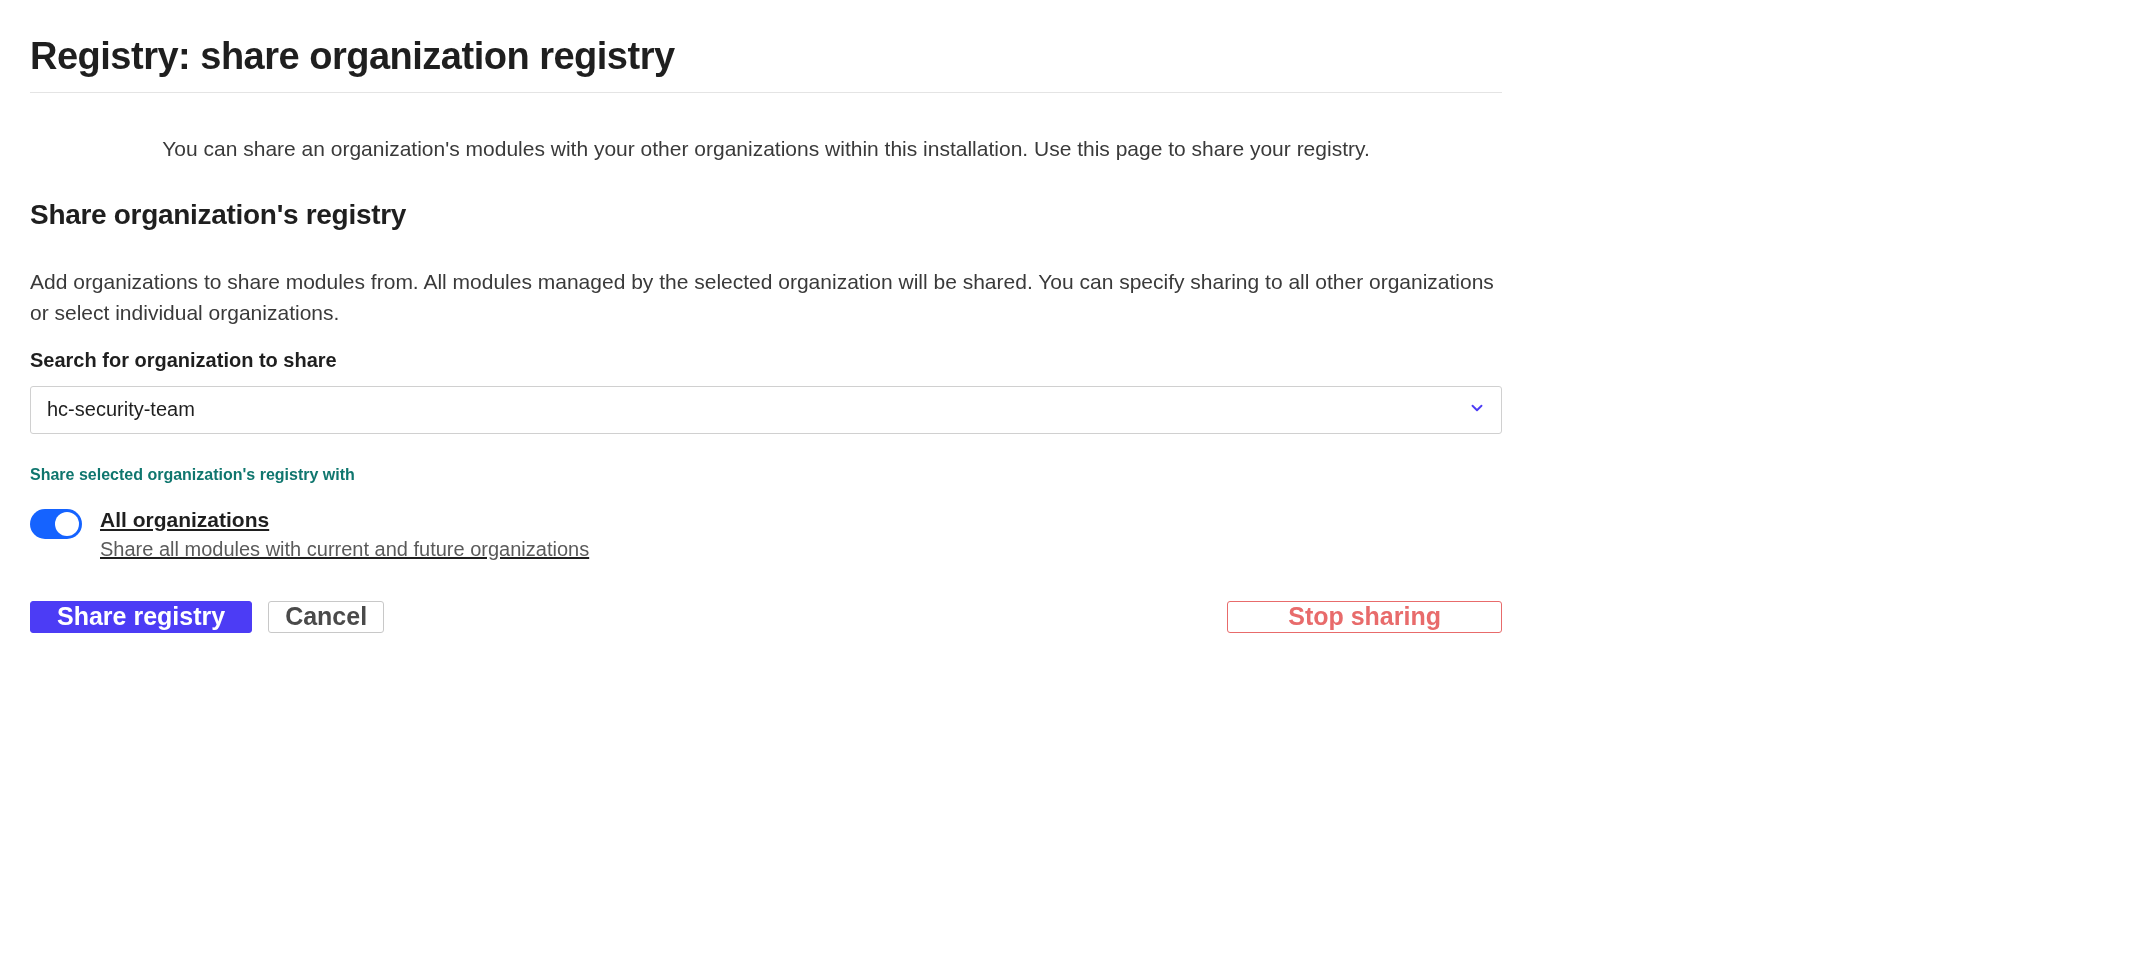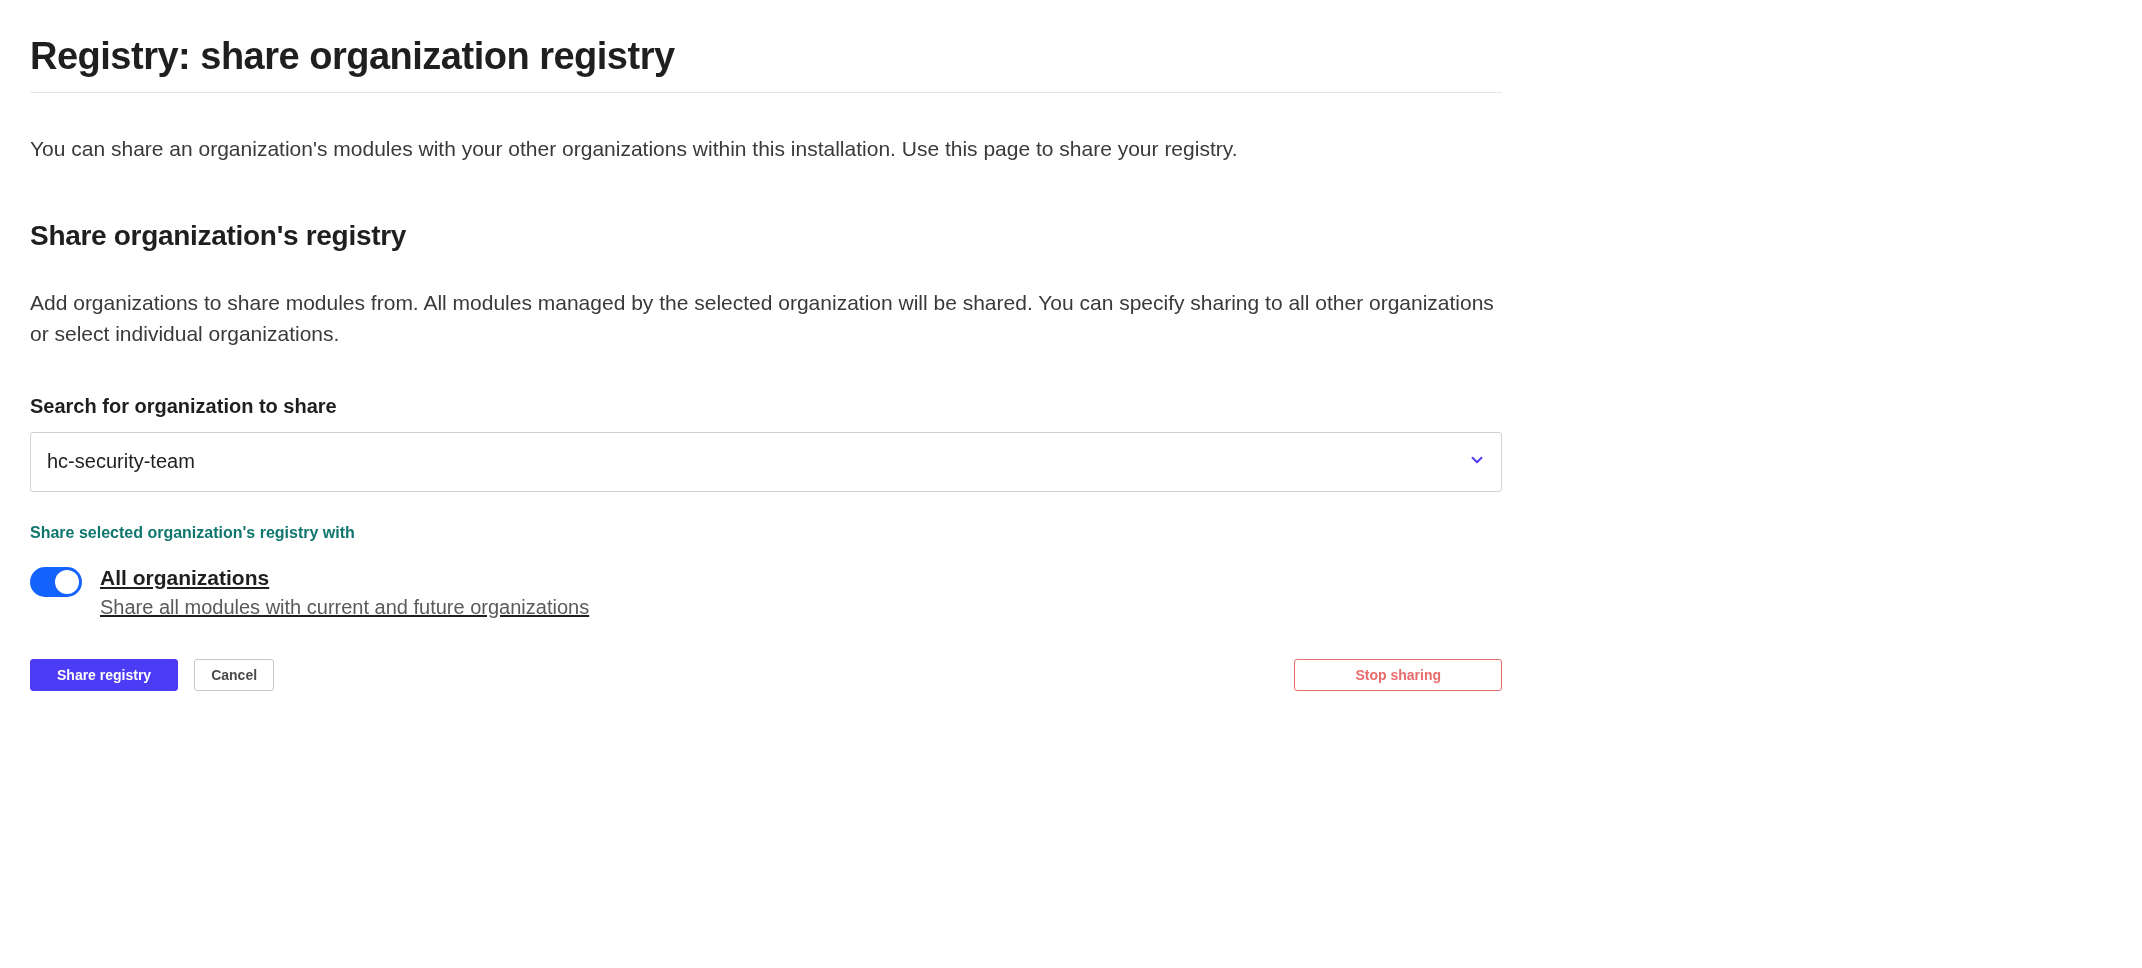--- a/index.html
+++ b/index.html
@@ -21,50 +21,51 @@
       font-size: 38px;
       font-weight: 700;
       letter-spacing: -0.5px;
       padding-bottom: 14px;
       border-bottom: 1px solid #e4e4e4;
       margin-bottom: 40px;
     }
     .page-description {
       font-size: 21px;
       color: #3a3a3a;
-      margin-bottom: 55px;
+      margin-bottom: 34px;
       line-height: 1.5;
+      text-align: center;
     }
     .section-title {
       font-size: 28px;
       font-weight: 700;
       margin-bottom: 35px;
       letter-spacing: -0.3px;
     }
     .section-description {
       font-size: 21px;
       color: #3a3a3a;
       line-height: 1.5;
-      margin-bottom: 45px;
+      margin-bottom: 20px;
     }
     .field-label {
       font-size: 20px;
       font-weight: 600;
       color: #1f1f1f;
       margin-bottom: 14px;
       display: block;
       margin-top: 8px;
     }
     .select-wrapper {
       position: relative;
       margin-bottom: 32px;
     }
     .select-input {
       width: 100%;
-      height: 60px;
+      height: 48px;
       border: 1px solid #d0d0d0;
       border-radius: 3px;
       padding: 0 16px;
       font-size: 20px;
       color: #1f1f1f;
       background: #ffffff;
       appearance: none;
       outline: none;
       cursor: pointer;
     }
@@ -125,21 +126,21 @@
     }
     .button-row {
       display: flex;
       align-items: center;
       gap: 16px;
     }
     .btn {
       height: 32px;
       padding: 0 26px;
       border-radius: 3px;
-      font-size: 14px;
+      font-size: 25px;
       font-weight: 600;
       cursor: pointer;
       display: inline-flex;
       align-items: center;
       justify-content: center;
       border: 1px solid transparent;
     }
     .btn-primary {
       background: #4c3cf5;
       color: #ffffff;

